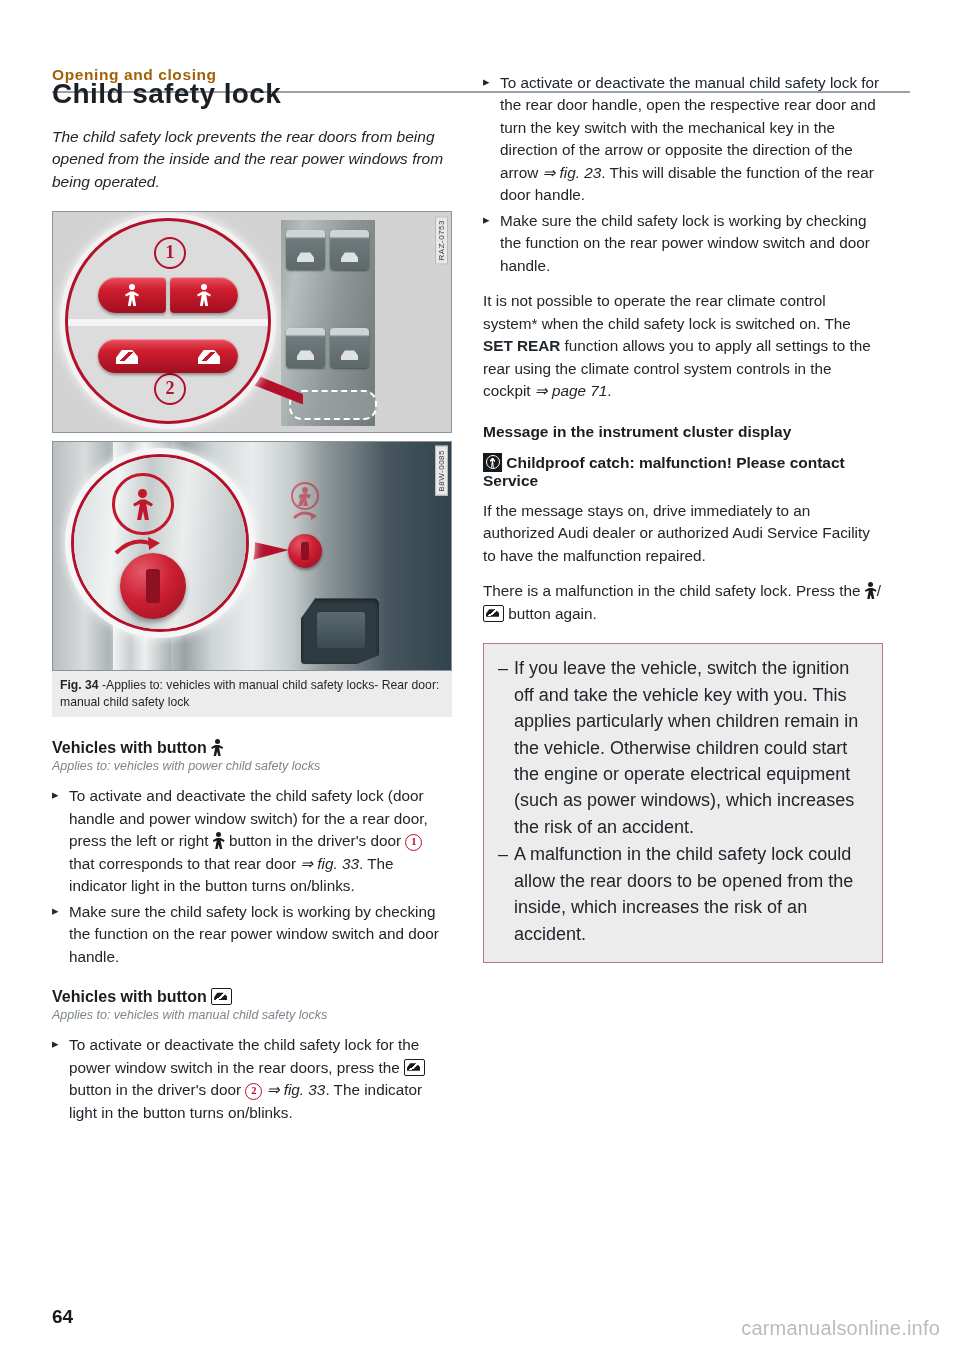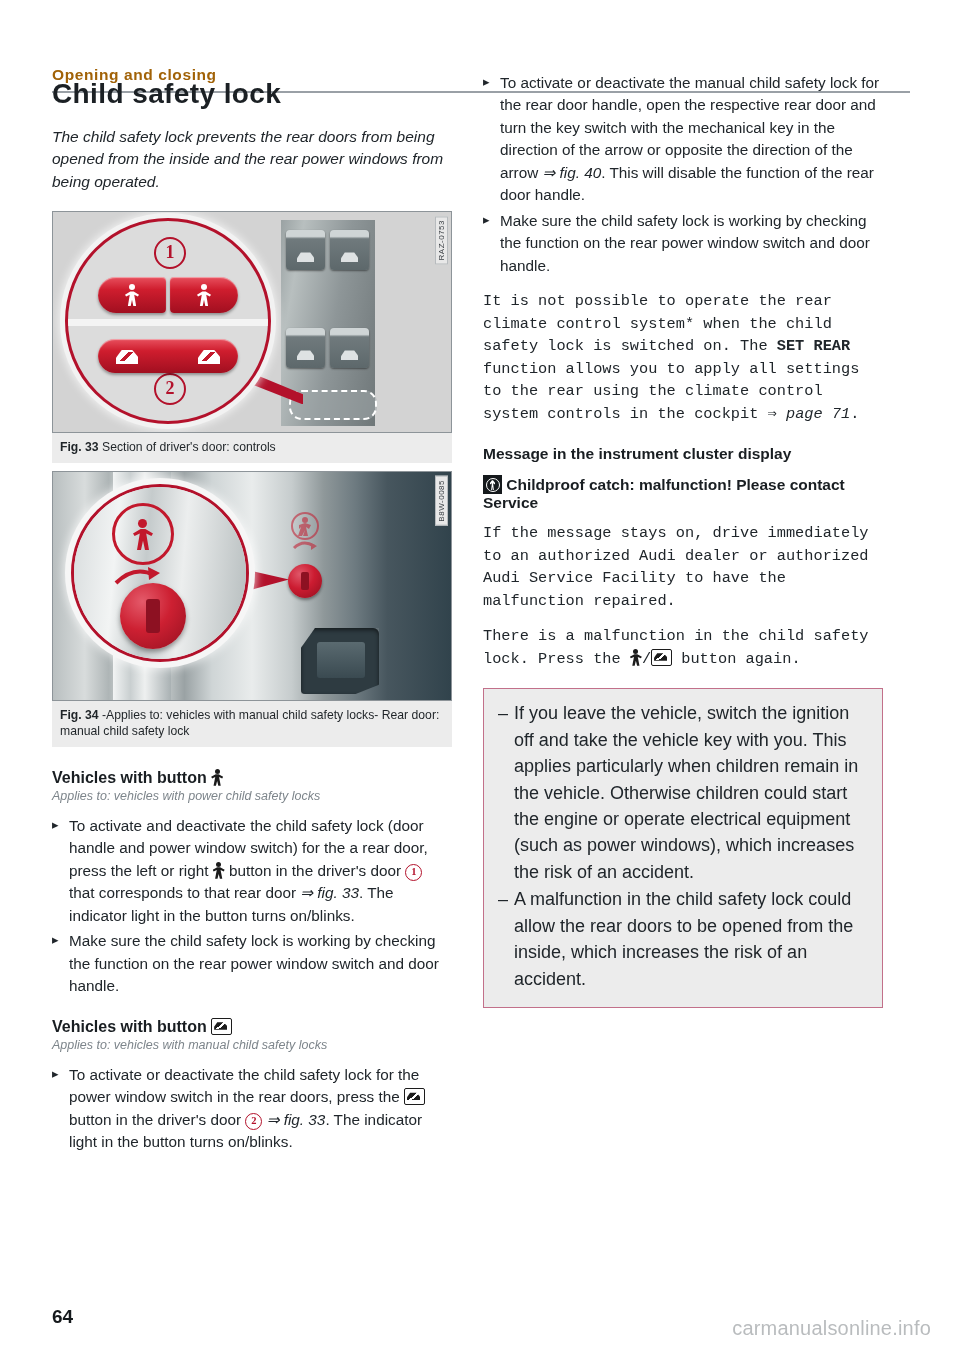--- a/index.html
+++ b/index.html
@@ -339,21 +339,20 @@
     font-size: 15.5px;
     font-weight: bold;
     margin: 20px 0 10px 0;
     color: #191e22;
   }
   p.body {
     font-size: 15.3px;
     line-height: 1.47;
     margin: 0 0 13px 0;
     color: #20262b;
-    font-family: Liberation Mono, monospace;
   }
   ul.bullets { list-style: none; margin: 0 0 13px 0; padding: 0; }
   ul.bullets > li {
     position: relative;
     padding-left: 17px;
     font-size: 15.3px;
     line-height: 1.47;
     margin-bottom: 3px;
     color: #20262b;
   }
@@ -484,21 +483,21 @@
   .page-number {
     position: absolute;
     left: 52px;
     bottom: 30px;
     font-size: 19px;
     font-weight: bold;
     color: #15191c;
   }
   .watermark {
     position: absolute;
-    right: 29px;
+    right: 20px;
     bottom: 18px;
     font-size: 20px;
     color: #b9bcbe;
     letter-spacing: .2px;
   }
 </style>
 </head>
 <body>
 
 <div class="page-header">
@@ -531,24 +530,20 @@
         </div>
         <div class="red-btn rb-child-r">
           <span class="glyph-child"></span>
         </div>
         <div class="red-btn rb-window">
           <span class="glyph-win gw-left"></span>
           <span class="glyph-win gw-right"></span>
         </div>
       </div>
       <div class="fig-id">RAZ-0753</div>
-    </div>
-    <div class="fig-caption">
-      <b>Fig. 33</b>
-      <span>Section of driver's door: controls</span>
     </div>
   </div>
 
   <div class="figure">
     <div class="fig-frame" id="fig34-frame">
       <div class="door-bg"></div>
       <div class="door-pillar"></div>
       <div class="handle-recess"></div>
       <div class="sym-small">
         <svg width="40" height="50" viewBox="0 0 40 50">
@@ -600,21 +595,21 @@
   <p class="applies">Applies to: vehicles with manual child safety locks</p>
 
   <ul class="bullets">
     <li id="lm0">To activate or deactivate the child safety lock for the power window switch in the rear doors, press the <span class="ic ic-win"></span> button in the driver's door <span class="circ">2</span> <i class="xref">⇒ fig. 33</i>. The indicator light in the button turns on/blinks.</li>
   </ul>
 </div>
 
 <div class="col col-right">
 
   <ul class="bullets">
-    <li id="rb0">To activate or deactivate the manual child safety lock for the rear door handle, open the respective rear door and turn the key switch with the mechanical key in the direction of the arrow or opposite the direction of the arrow <i class="xref">⇒ fig. 40</i>. This will disable the function of the rear door handle.</li>
+    <li id="rb0">To activate or deactivate the manual child safety lock for the rear door handle, open the respective rear door and turn the key switch with the mechanical key in the direction of the arrow or opposite the direction of the arrow <i class="xref">⇒ fig. 23</i>. This will disable the function of the rear door handle.</li>
     <li id="rb1">Make sure the child safety lock is working by checking the function on the rear power window switch and door handle.</li>
   </ul>
 
   <p class="body" id="rp-climate">It is not possible to operate the rear climate control system* when the child safety lock is switched on. The <b>SET REAR</b> function allows you to apply all settings to the rear using the climate control system controls in the cockpit <i class="xref">⇒ page 71</i>.</p>
 
   <h3 class="minor-head">Message in the instrument cluster display</h3>
 
   <h3 class="minor-head" style="margin-top:12px;">
     <span class="ic ic-cluster"></span>
     <span>Childproof catch: malfunction! Please contact Service</span>

